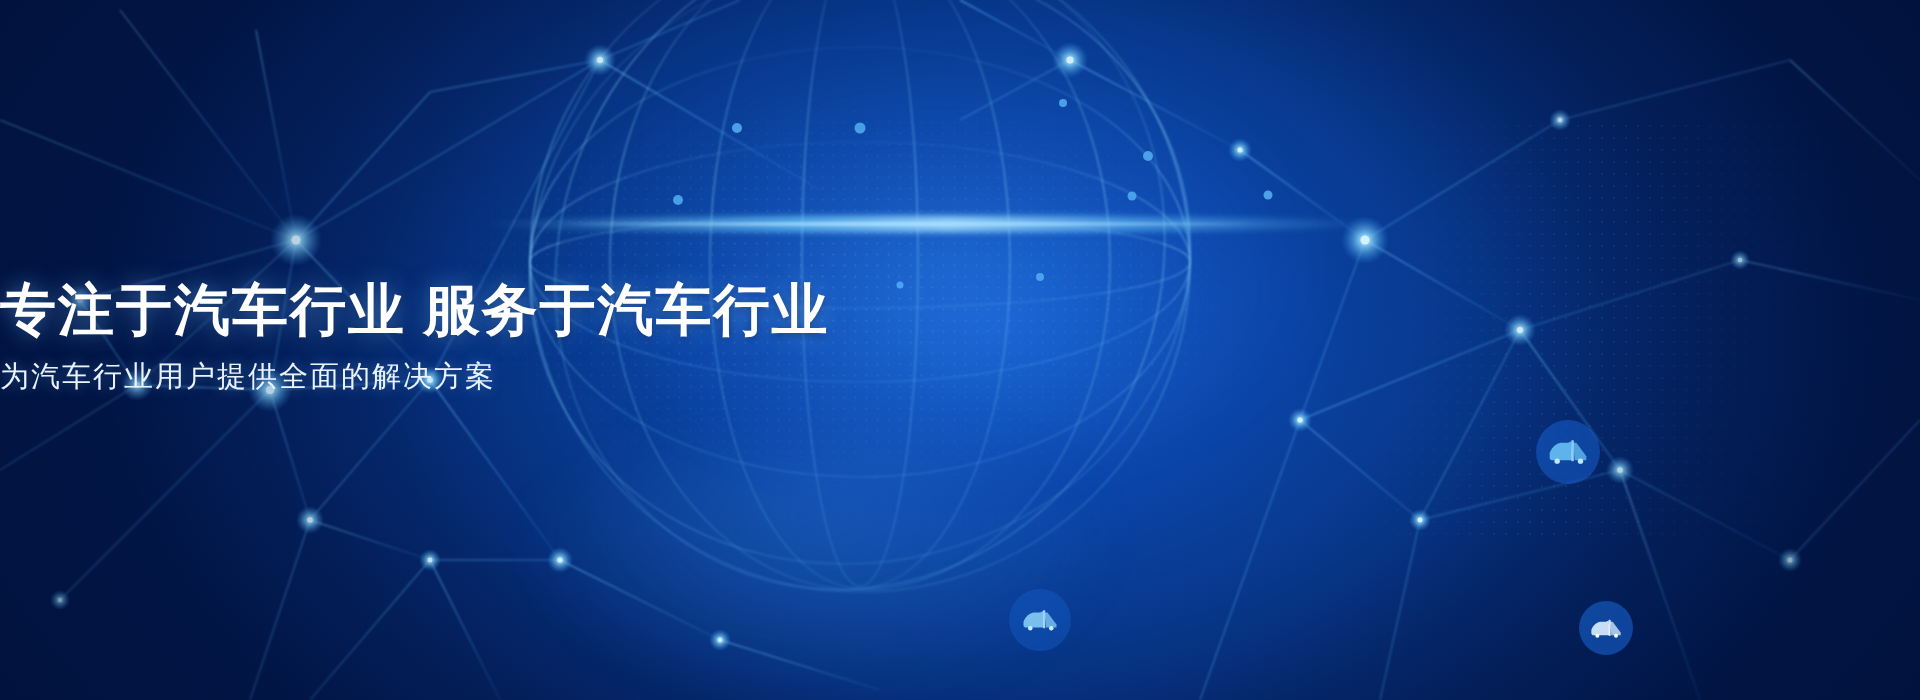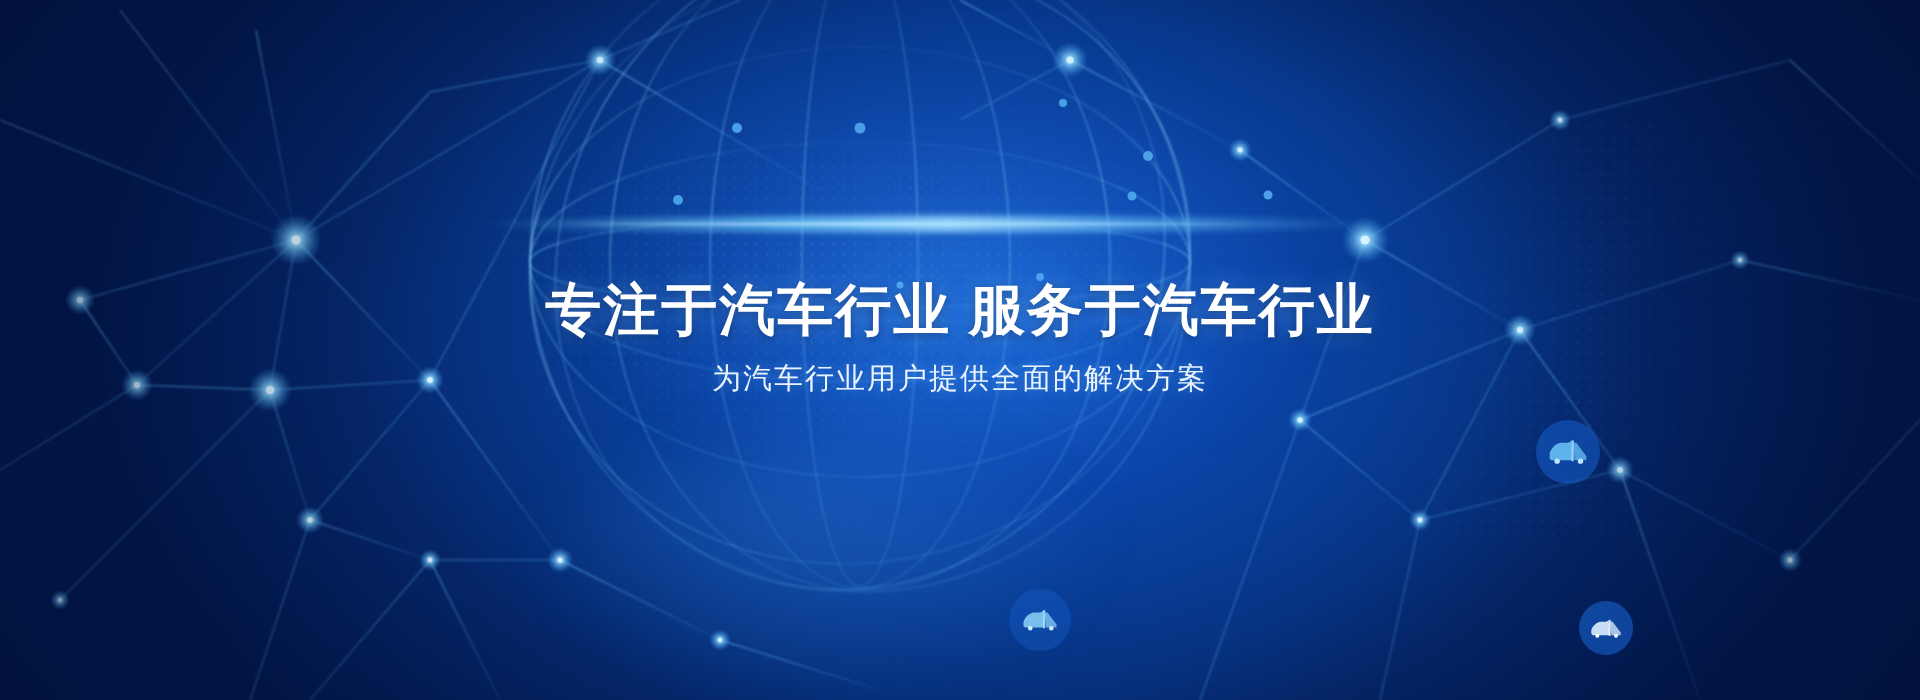--- a/index.html
+++ b/index.html
@@ -91,21 +91,20 @@
   }
 
   .content {
     position: absolute;
     left: 0;
     top: 0;
     width: 1920px;
     height: 700px;
     display: flex;
     flex-direction: column;
-    align-items: center;
     justify-content: flex-start;
   }
 
   .headline {
     margin-top: 282px;
     font-size: 56px;
     line-height: 1;
     font-weight: bold;
     color: #ffffff;
     letter-spacing: 2px;
@@ -114,20 +113,21 @@
   }
 
   .subtitle {
     margin-top: 26px;
     font-size: 29px;
     line-height: 1;
     color: #e9f3ff;
     letter-spacing: 2px;
     text-shadow: 0 0 14px rgba(110,185,255,0.45);
     white-space: nowrap;
+    font-family: Liberation Mono, monospace;
   }
 
   .icon-badge {
     position: absolute;
     border-radius: 50%;
     background: rgba(18,86,190,0.55);
     display: flex;
     align-items: center;
     justify-content: center;
   }

